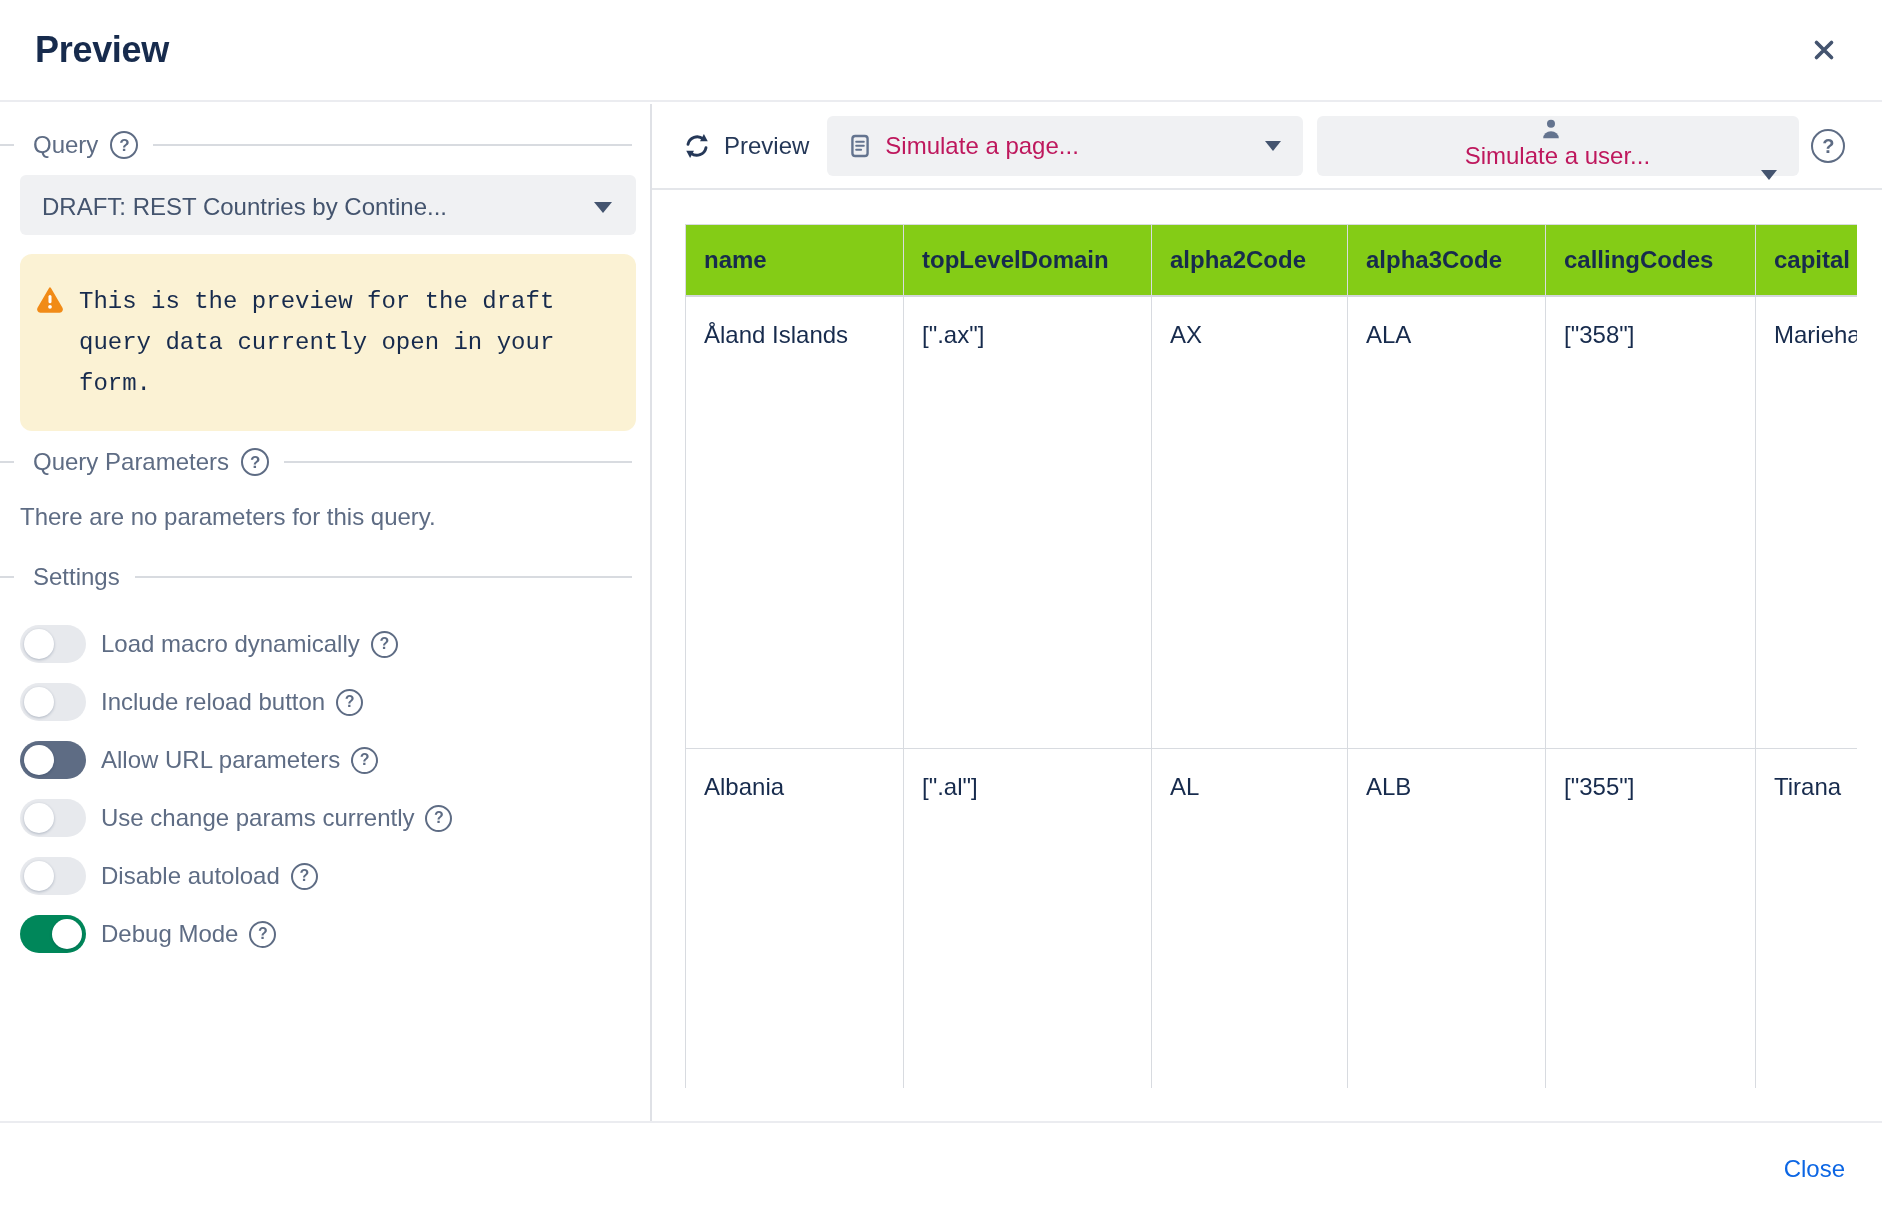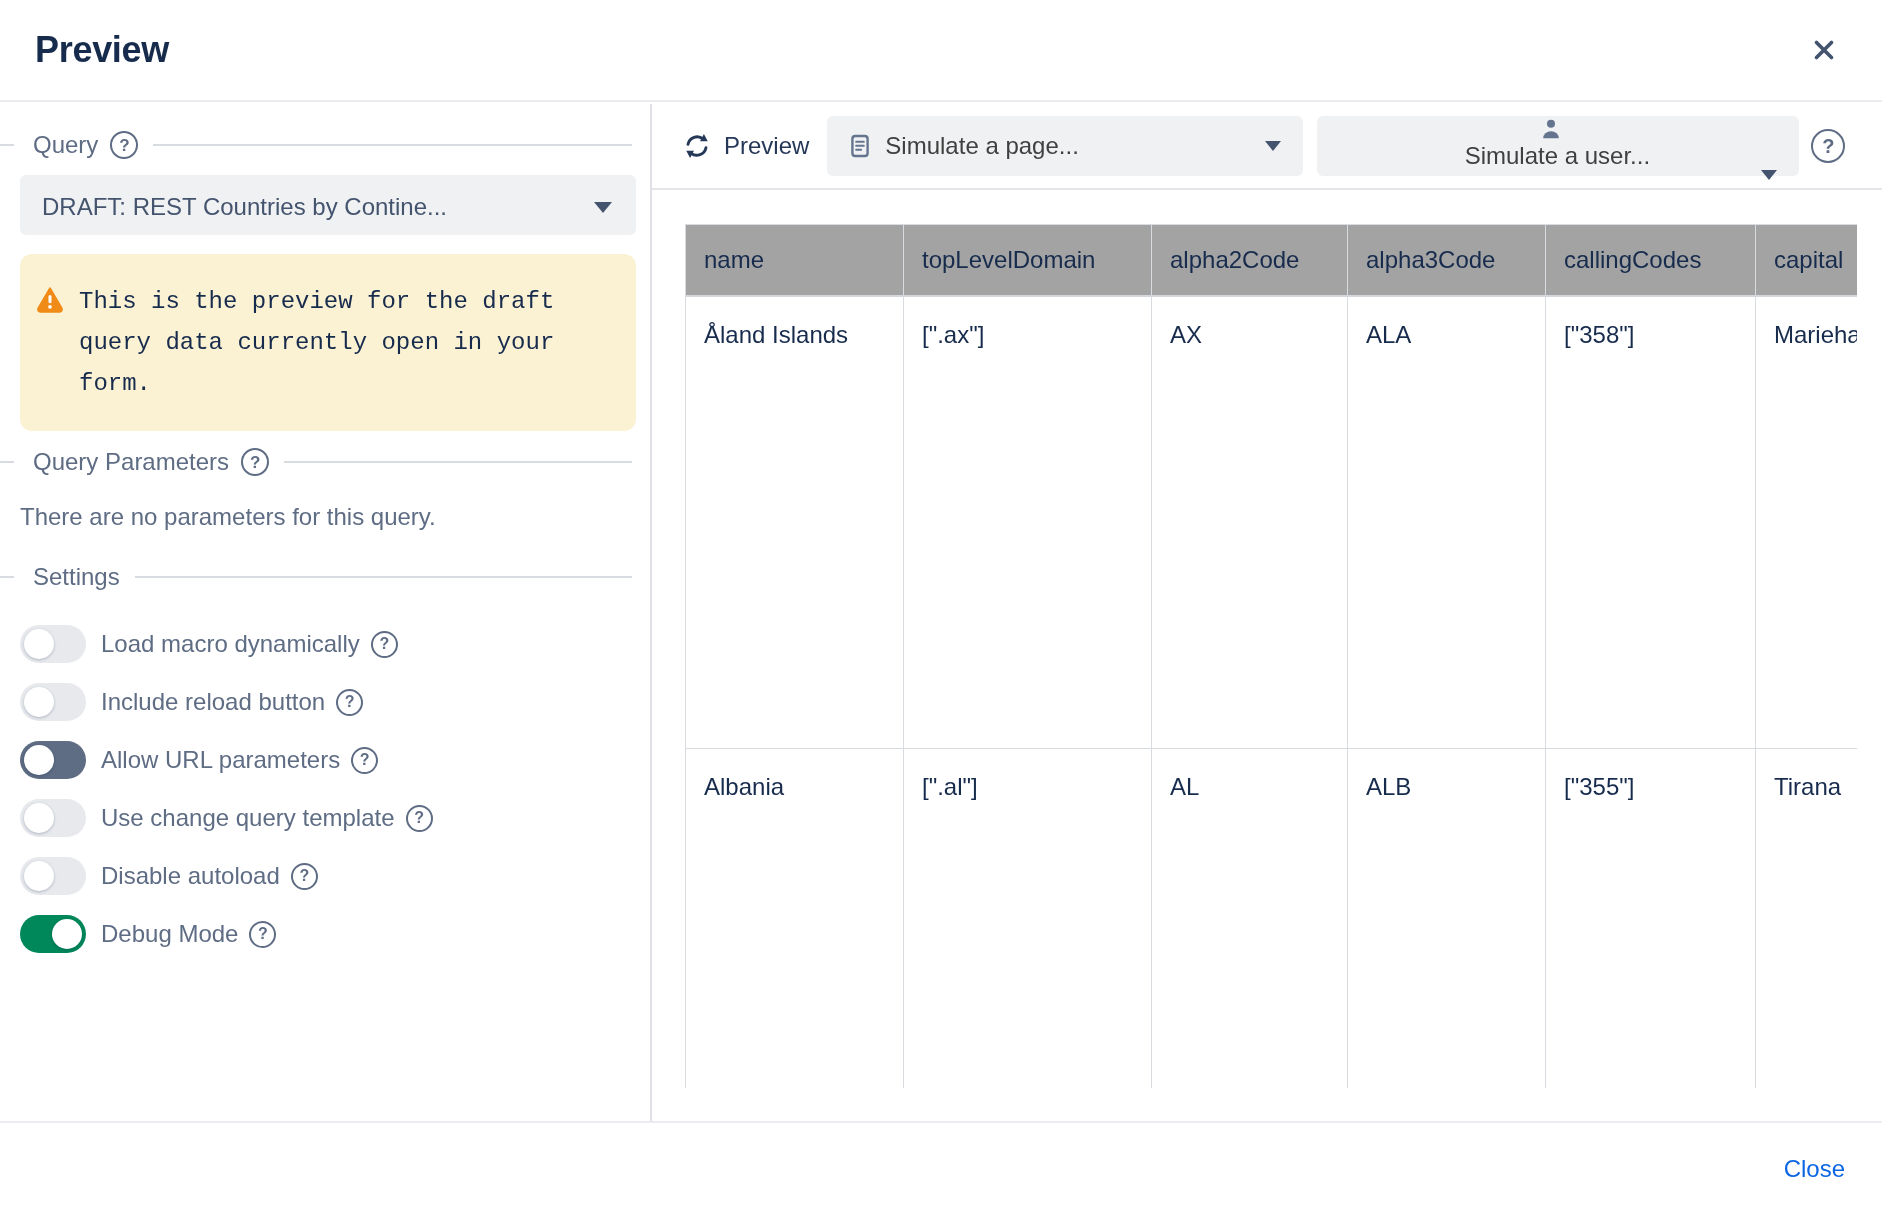--- a/index.html
+++ b/index.html
@@ -63,31 +63,31 @@
   .toggle.on .knob{left:auto;right:4px;}
   .toggle-label{margin-left:15px;font-size:24px;color:#5E6C84;white-space:nowrap;}
   .toggle-row .help{margin-left:11px;width:27px;height:27px;border-width:2.2px;font-size:16px;}
 
   
   .right-panel{flex:1;min-width:0;display:flex;flex-direction:column;}
   .toolbar{height:86px;flex:none;display:flex;align-items:center;padding:0 18px 0 31px;border-bottom:2px solid #E4E6EA;}
   .preview-btn{display:flex;align-items:center;gap:13px;background:none;border:none;padding:0;margin-right:18px;
     color:#253858;font-size:24px;font-weight:500;font-family:inherit;cursor:pointer;white-space:nowrap;}
   .sim-select{height:60px;background:#F0F1F3;border-radius:6px;display:flex;align-items:center;
-    padding:0 22px 0 20px;font-size:24px;color:#404040;cursor:pointer;}
+    padding:0 22px 0 20px;font-size:24px;color:#be185d;cursor:pointer;}
   .sim-select .icon{flex:none;margin-right:12px;display:flex;}
   .sim-select .chev{border-left-width:8px;border-right-width:8px;border-top-width:10px;}
   .sim-page{width:476px;margin-right:14px;}
   .sim-user{width:482px;flex-direction:column;}
   .toolbar-help{margin-left:12px;width:34px;height:34px;border-width:2.6px;font-size:20px;}
 
   .table-wrap{margin:34px 0 0 33px;width:1172px;height:864px;overflow:hidden;flex:none;}
   table{border-collapse:collapse;table-layout:fixed;width:1320px;font-size:24px;color:#172B4D;background:#fff;}
   th,td{border:1px solid #D8DBE0;text-align:left;font-weight:400;}
-  th{background:#a3a3a3;font-weight:400;padding:21px 18px;border-bottom:2px solid #D4D7DC;white-space:nowrap;overflow:hidden;}
+  th{background:#84cc16;font-weight:700;padding:21px 18px;border-bottom:2px solid #D4D7DC;white-space:nowrap;overflow:hidden;}
   td{padding:24px 18px;vertical-align:top;white-space:nowrap;}
   tr.row-1 td{height:452px;}
   tr.row-2 td{height:500px;}
 
   
   .modal-footer{
     position:absolute;left:0;right:0;bottom:0;height:93px;border-top:2px solid #EBECF0;
     display:flex;align-items:center;justify-content:flex-end;padding-right:37px;background:#fff;
   }
   .close-link{color:#0C66E4;font-size:24px;text-decoration:none;cursor:pointer;}
@@ -171,21 +171,21 @@
               <span class="knob"></span>
             </span>
           <span class="toggle-label">Allow URL parameters</span>
           <span class="help">?</span>
         </div>
 
         <div class="toggle-row">
           <span class="toggle">
               <span class="knob"></span>
             </span>
-          <span class="toggle-label">Use change query template</span>
+          <span class="toggle-label">Use change params currently</span>
           <span class="help">?</span>
         </div>
 
         <div class="toggle-row">
           <span class="toggle">
               <span class="knob"></span>
             </span>
           <span class="toggle-label">Disable autoload</span>
           <span class="help">?</span>
         </div>

